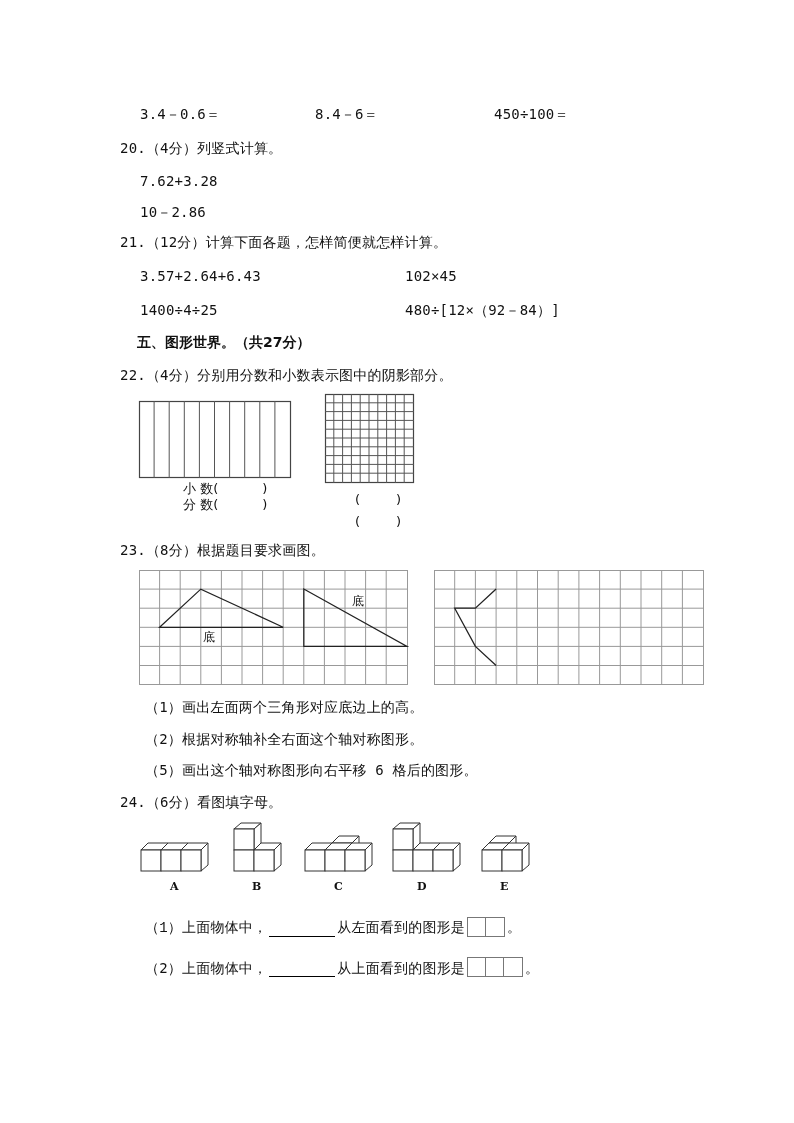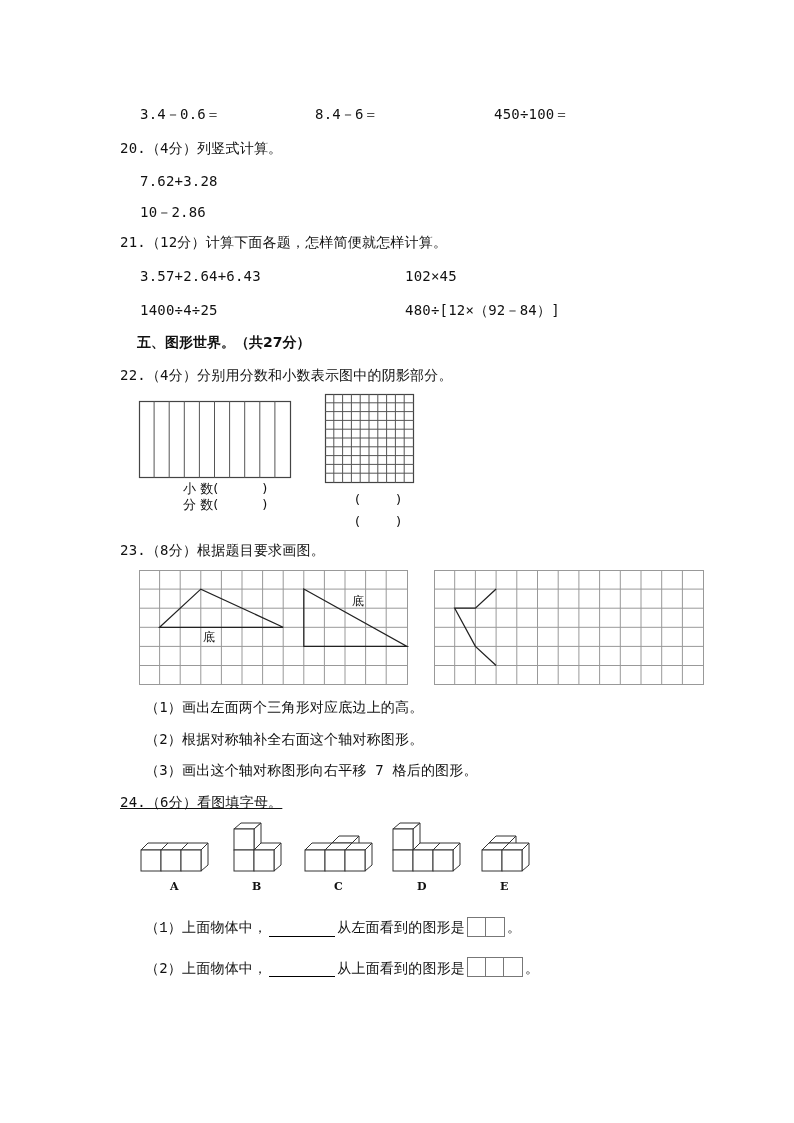--- a/index.html
+++ b/index.html
@@ -129,23 +129,23 @@
       <line x1="0" y1="38.2" x2="270" y2="38.2"></line>
       <line x1="0" y1="57.3" x2="270" y2="57.3"></line>
     <line x1="0" y1="76.4" x2="270" y2="76.4"></line>
       <line x1="0" y1="95.5" x2="270" y2="95.5"></line>
   </g>
   <polyline points="62.1,19.1 41.4,38.2 20.7,38.2 41.4,76.4 62.1,95.5" stroke="#222" stroke-width="1.3" fill="none"></polyline>
 </svg>
 
 <div class="abs mono" style="left:145px;top:699px;">（1）画出左面两个三角形对应底边上的高。</div>
 <div class="abs mono" style="left:145px;top:731px;">（2）根据对称轴补全右面这个轴对称图形。</div>
-<div class="abs mono" style="left:145px;top:762px;">（3）画出这个轴对称图形向右平移 7 格后的图形。</div>
-
-<div class="abs mono" style="left:120px;top:794px;text-decoration:underline;">24.（6分）看图填字母。</div>
+<div class="abs mono" style="left:145px;top:762px;">（5）画出这个轴对称图形向右平移 6 格后的图形。</div>
+
+<div class="abs mono" style="left:120px;top:794px;">24.（6分）看图填字母。</div>
 
 <svg style="left:140px;top:820px;" width="70" height="55" viewBox="0 0 70 55">
   <g stroke="#333" stroke-width="1" fill="#fff">
     <polygon points="1,30 8,23 68,23 61,30"></polygon>
     <polygon points="61,30 68,23 68,45 61,51"></polygon>
     <rect x="1" y="30" width="20" height="21"></rect>
       <rect x="21" y="30" width="20" height="21"></rect>
       <rect x="41" y="30" width="20" height="21"></rect>
     <line x1="21" y1="30" x2="28" y2="23"></line>
       <line x1="41" y1="30" x2="48" y2="23"></line>

